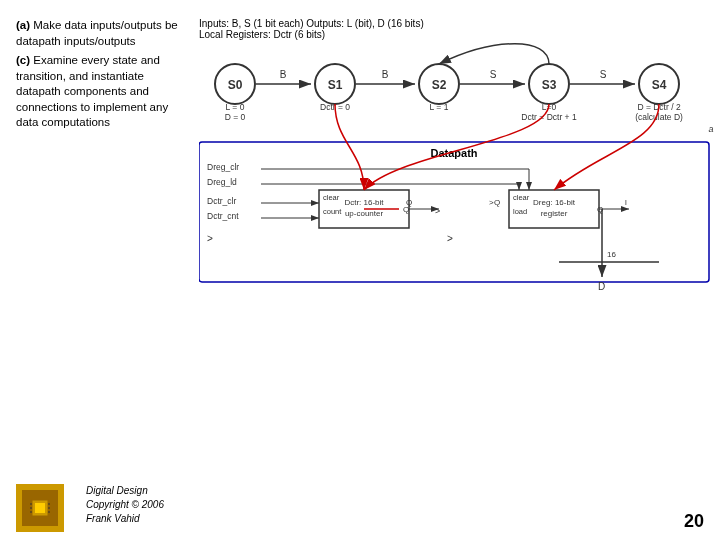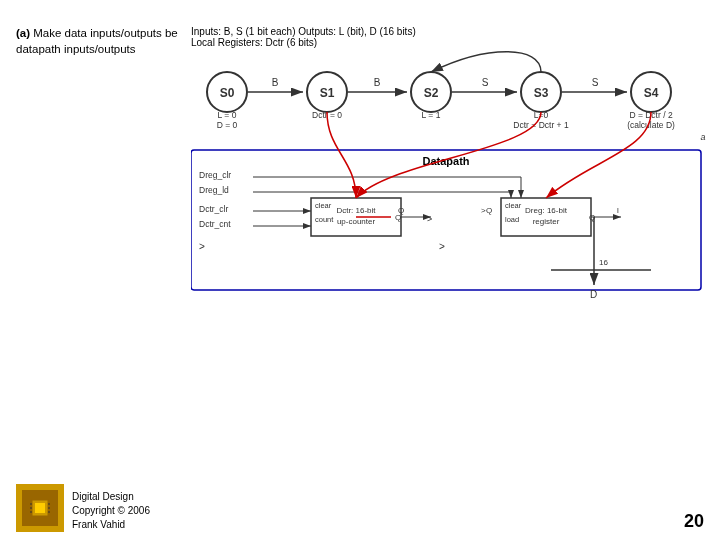--- a/index.html
+++ b/index.html
@@ -24,21 +24,22 @@
       font-size: 24px;
       font-weight: bold;
       color: #1a1a7a;
       line-height: 1.2;
       margin-bottom: 6px;
     }
 
     .content-area {
       display: flex;
       flex-direction: row;
-      margin-top: 16px;
+      gap: 8px;
+      margin-top: 8px;
     }
 
     .left-panel {
       width: 175px;
       flex-shrink: 0;
       font-size: 11.5px;
       color: #000;
       line-height: 1.35;
     }
 
@@ -65,22 +66,23 @@
       left: 0;
       right: 0;
       display: flex;
       align-items: flex-end;
       justify-content: space-between;
       padding: 0 16px;
     }
 
     .footer-logo {
       display: flex;
-      align-items: flex-end;
-      gap: 8px;
+      align-items: flex-start;
+      gap: 22px;
+      font-style: italic;
     }
 
     .logo-square {
       width: 48px;
       height: 48px;
       background: #cc9900;
       display: flex;
       align-items: center;
       justify-content: center;
     }
@@ -116,20 +118,23 @@
 <body>
 
 <div class="page">
 
 
   <div class="content-area">
 
     <div class="left-panel">
       <p>
         <strong>(a)</strong> <span>Make data inputs/outputs be datapath inputs/outputs</span>
+      </p>
+      <p>
+        <strong>(c)</strong> <span>Examine every state and transition, and instantiate datapath components and connections to implement any data computations</span>
       </p>
     </div>
 
     <div class="diagram-area">
 
       <div class="inputs-label">
         <span>Inputs: B, S (1 bit each)    Outputs: L (bit), D (16 bits)</span><br>
         <span>Local Registers: Dctr (6 bits)</span>
       </div>
 

